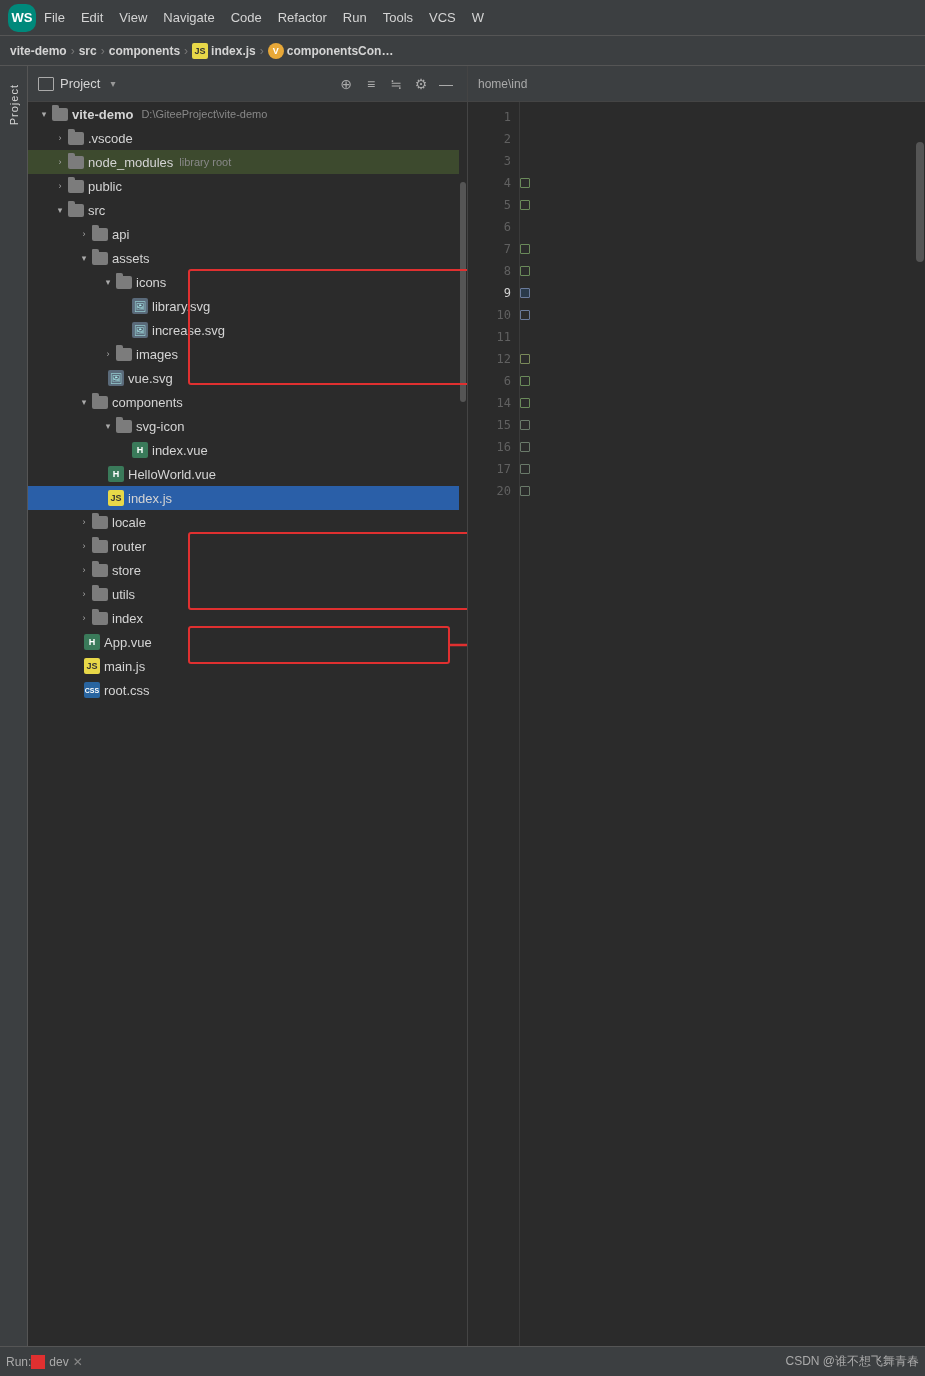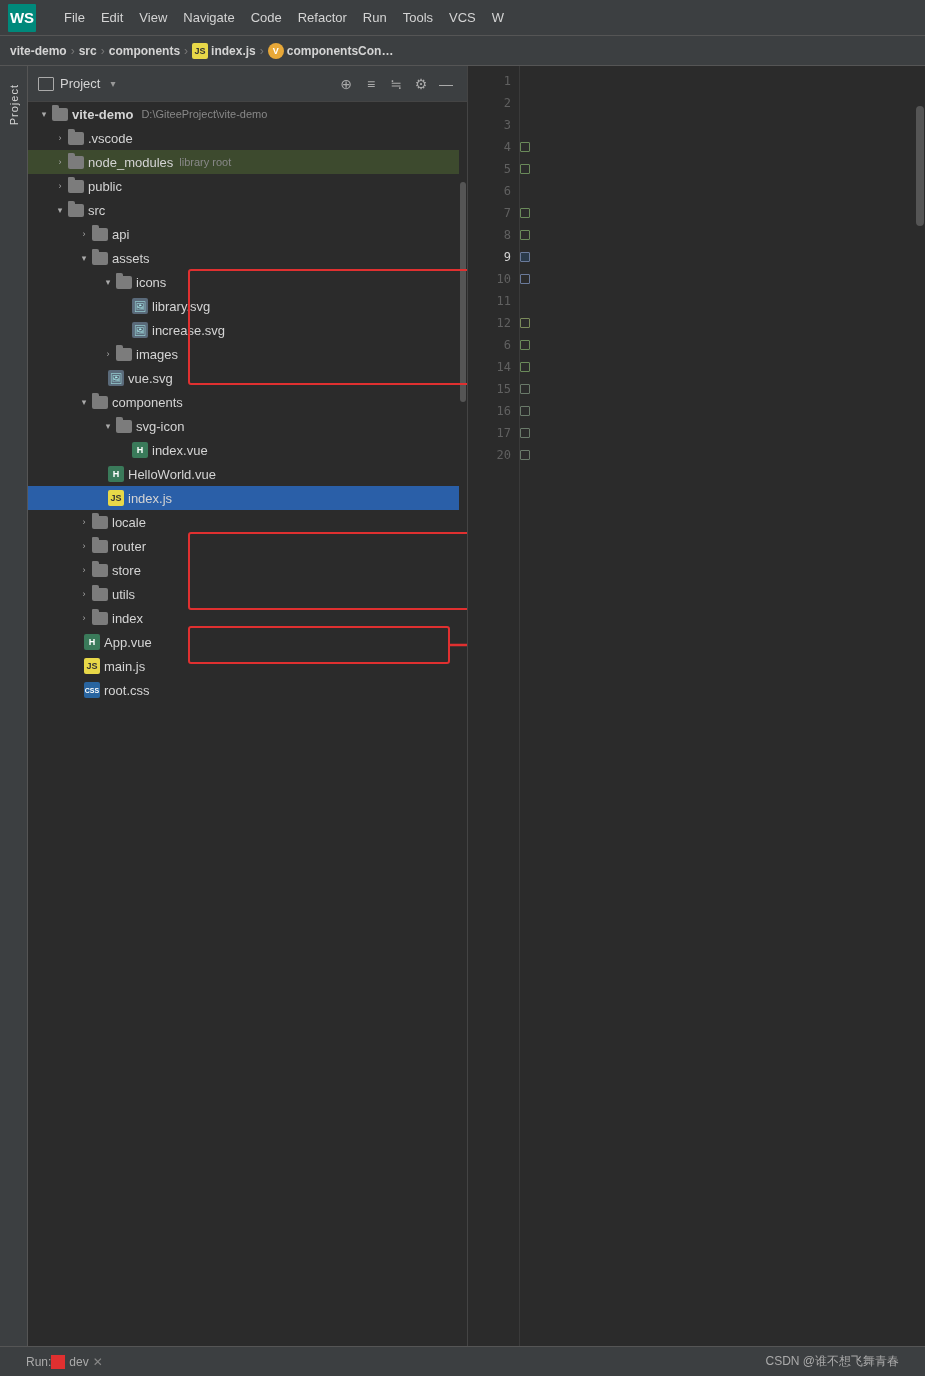--- a/index.html
+++ b/index.html
@@ -19,27 +19,27 @@
       background: #3c3f41;
       display: flex;
       align-items: center;
       padding: 0 8px;
       border-bottom: 1px solid #555;
     }
     .menubar-logo {
       width: 28px;
       height: 28px;
       background: #00897b;
-      border-radius: 1px;
+      border-radius: 10px;
       display: flex;
       align-items: center;
       justify-content: center;
-      margin-right: 20px;
+      margin-right: 0;
       font-weight: bold;
-      font-size: 15px;
+      font-size: 13px;
       color: white;
     }
     .menubar-item {
       padding: 4px 8px;
       color: #d4d4d4;
       cursor: pointer;
       font-size: 13px;
     }
 
     
@@ -283,21 +283,21 @@
       margin-top: 40px;
     }
 
     
     .statusbar {
       height: 30px;
       background: #3c3f41;
       border-top: 1px solid #555;
       display: flex;
       align-items: center;
-      padding: 0 26px;
+      padding: 0 6px;
       font-size: 12px;
       color: #aaa;
       position: absolute;
       bottom: 0;
       left: 0;
       right: 0;
     }
     .status-run-icon {
       width: 14px;
       height: 14px;
@@ -574,20 +574,23 @@
         <span class="tree-label">root.css</span>
       </div>
 
       <div style="position:absolute; right:0; top:0; bottom:0; width:8px; background:#2b2b2b;">
         <div style="width:6px; height:220px; background:#555; border-radius:3px; margin: 80px 1px 0;"></div>
       </div>
     </div>
   </div>
 
   <div style="display:flex; flex-direction:column; flex:1; background:#2b2b2b; overflow:hidden;">
+    <div class="code-header">
+      <span>home\ind</span>
+    </div>
     <div style="display:flex; flex:1; overflow:hidden;">
 
       <div class="line-numbers-panel">
         <div class="line-num">1</div>
         <div class="line-num">2</div>
         <div class="line-num">3</div>
         <div class="line-num">4</div>
         <div class="line-num">5</div>
         <div class="line-num">6</div>
         <div class="line-num">7</div>

